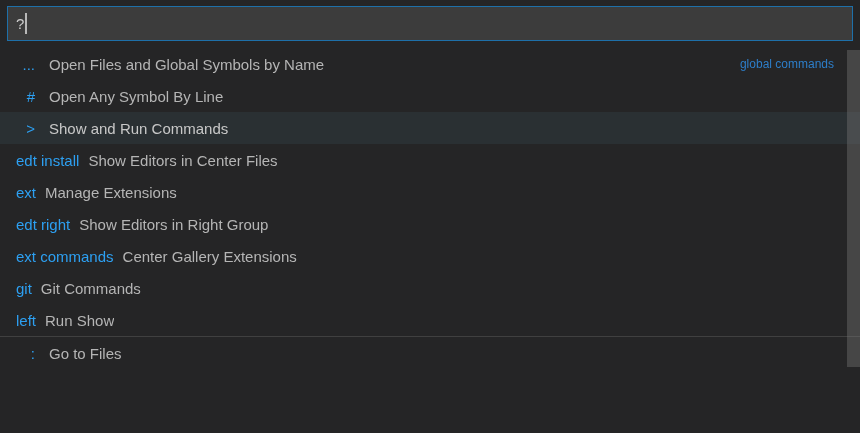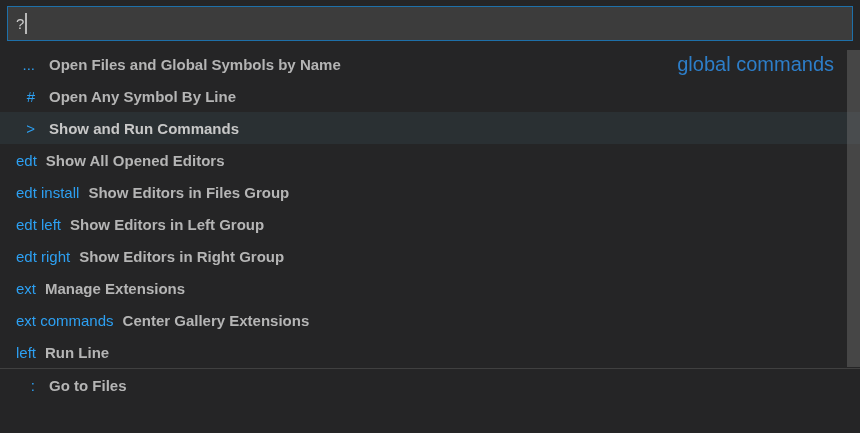--- a/index.html
+++ b/index.html
@@ -56,26 +56,26 @@
     color:var(--prefix-blue);
     flex:0 0 auto;
     margin-right:9px;
   }
   .prefix.sym{
     display:inline-block;
     min-width:19px;
     text-align:right;
     margin-right:14px;
   }
-  .desc{color:var(--description-gray);overflow:hidden;text-overflow:ellipsis;font-weight:bold;}
+  .desc{color:var(--description-gray);overflow:hidden;text-overflow:ellipsis;}
   .row.focused .desc{color:#c8c8c8;text-align:right;}
   .group-label{
     margin-left:auto;
     color:var(--group-blue);
-    font-size:20px;
+    font-size:12px;
     flex:0 0 auto;
     padding-left:12px;
   }
   .separator{height:1px;background:var(--separator);}
   .scrollbar-thumb{
     position:absolute;
     top:50px;
     right:0;
     width:13px;
     height:317px;
@@ -105,54 +105,50 @@
     <div class="row">
       <span class="prefix sym">#</span>
       <span class="desc">Open Any Symbol By Line</span>
     </div>
 
     <div class="row focused">
       <span class="prefix sym">&gt;</span>
       <span class="desc">Show and Run Commands</span>
     </div>
 
-    <div class="row">
-      <span class="prefix">edt</span>
-      <span class="desc">Show All Opened Editors</span>
-    </div>
 
     <div class="row">
       <span class="prefix">edt install</span>
-      <span class="desc">Show Editors in Files Group</span>
+      <span class="desc">Show Editors in Center Files</span>
     </div>
 
+
     <div class="row">
-      <span class="prefix">edt left</span>
-      <span class="desc">Show Editors in Left Group</span>
+      <span class="prefix">ext</span>
+      <span class="desc">Manage Extensions</span>
     </div>
 
     <div class="row">
       <span class="prefix">edt right</span>
       <span class="desc">Show Editors in Right Group</span>
     </div>
 
     <div class="row">
-      <span class="prefix">ext</span>
-      <span class="desc">Manage Extensions</span>
-    </div>
-
-    <div class="row">
       <span class="prefix">ext commands</span>
       <span class="desc">Center Gallery Extensions</span>
     </div>
 
+    <div class="row">
+      <span class="prefix">git</span>
+      <span class="desc">Git Commands</span>
+    </div>
 
     <div class="row">
       <span class="prefix">left</span>
-      <span class="desc">Run Line</span>
+      <span class="desc">Run Show</span>
     </div>
 
     <div class="separator"></div>
 
     <div class="row">
       <span class="prefix sym">:</span>
       <span class="desc">Go to Files</span>
     </div>
 
   </div>

